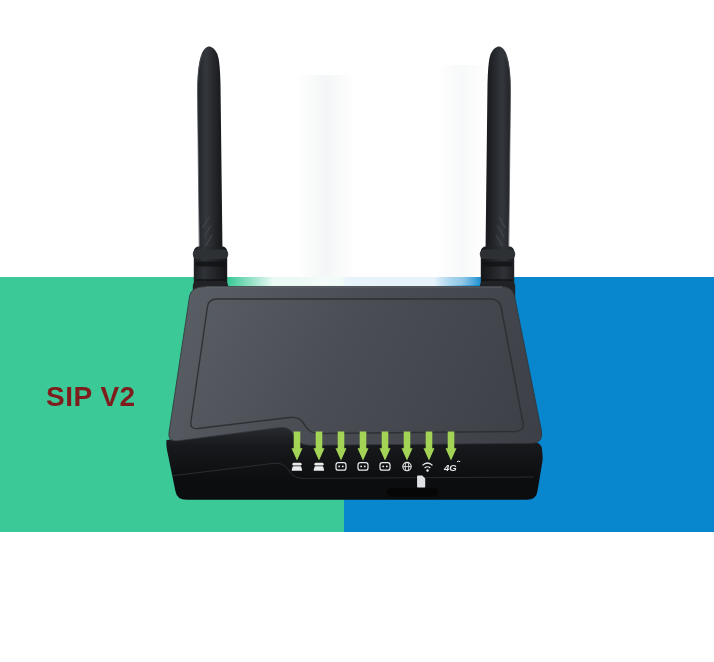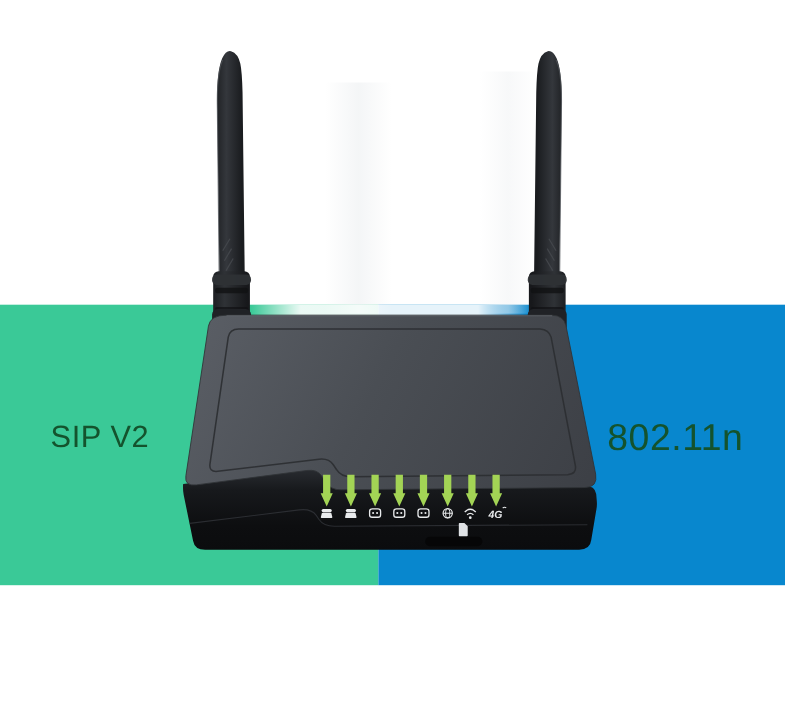--- a/index.html
+++ b/index.html
@@ -2,21 +2,21 @@
 <html><head>
 <meta charset="utf-8">
 <style>
   html,body{margin:0;padding:0;background:#ffffff;}
   .stage{
     position:relative;width:714px;height:662px;background:#ffffff;
     overflow:hidden;font-family:"Liberation Sans",sans-serif;
   }
   .stage svg{position:absolute;left:0;top:0;}
   .feature-label{
-    position:absolute;color:#14532d;font-weight:normal;line-height:1;
+    position:absolute;color:#7f1d1d;font-weight:bold;line-height:1;
     letter-spacing:.5px;white-space:nowrap;
   }
   .label-left{left:46px;top:383px;font-size:28px;}
   .label-right{left:552px;top:381px;font-size:34px;}
 </style>
 </head>
 <body>
 
 <div class="stage">
 
@@ -170,14 +170,13 @@
     </g>
     <g transform="translate(451 0)">
       <text x="-7" y="470.5" font-size="9.5" font-style="italic" font-weight="bold" font-family="Liberation Sans, sans-serif" fill="#e9ebed">4G</text>
       <path d="M6 461.8 q1.6 -1.2 3.2 -0.2" fill="none" stroke="#e9ebed" stroke-width="1"></path>
     </g>
     <path d="M417.8 475.4 h4.4 l3 3 v8.4 q0 0.7 -0.7 0.7 h-6.7 q-0.7 0 -0.7 -0.7 v-10.7 q0 -0.7 0.7 -0.7 Z" fill="#dfe2e5"></path>
   </g>
 </svg>
 
   <div class="feature-label label-left">SIP V2</div>
-  <div class="feature-label label-right">802.11n</div>
 </div>
 
 </body></html>

